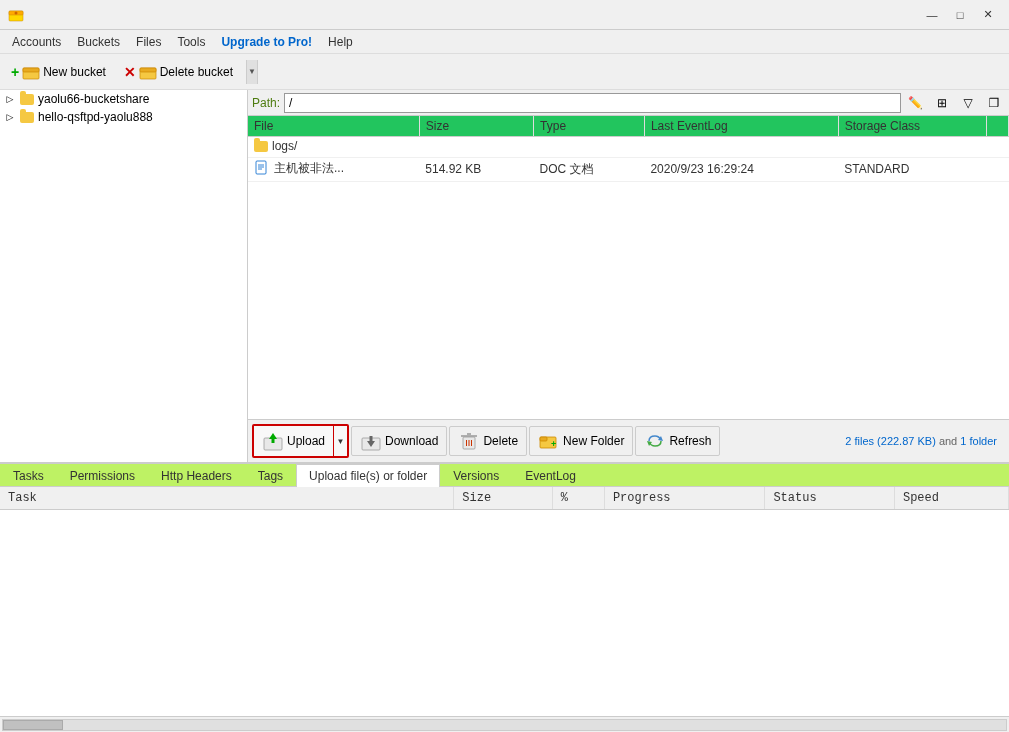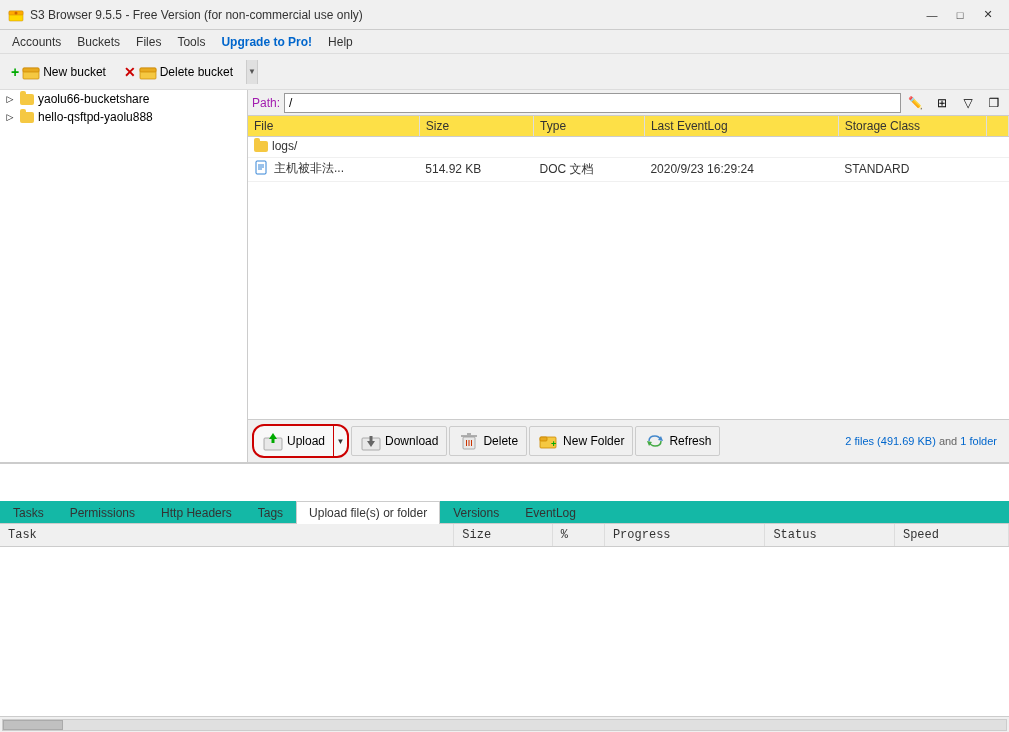--- a/index.html
+++ b/index.html
@@ -156,21 +156,21 @@
       display: flex;
       align-items: center;
       padding: 2px 4px;
       background: #f0f0f0;
       border-bottom: 1px solid #ccc;
       height: 26px;
       gap: 4px;
     }
     .path-label {
       font-size: 12px;
-      color: #a21caf;
+      color: #4d7c0f;
     }
     .path-input {
       flex: 1;
       height: 20px;
       border: 1px solid #999;
       padding: 0 4px;
       font-size: 12px;
       background: white;
     }
     .path-icons {
@@ -193,21 +193,21 @@
     .file-table {
       flex: 1;
       overflow-y: auto;
       min-height: 0;
     }
     table {
       width: 100%;
       border-collapse: collapse;
     }
     thead th {
-      background: #fde047;
+      background: #22c55e;
       border-bottom: 1px solid #ccc;
       border-right: 1px solid #ddd;
       padding: 3px 6px;
       text-align: left;
       font-weight: normal;
       font-size: 12px;
       color: #333;
       position: sticky;
       top: 0;
     }
@@ -235,21 +235,21 @@
       background: #f0f0f0;
       border: 1px solid #ccc;
       cursor: pointer;
       font-size: 12px;
       height: 30px;
       border-radius: 2px;
     }
     .upload-split {
       display: flex;
       border: 2px solid #cc0000;
-      border-radius: 12px;
+      border-radius: 2px;
       background: #f8f8f8;
     }
     .upload-main {
       display: flex;
       align-items: center;
       gap: 3px;
       padding: 3px 8px;
       cursor: pointer;
       font-size: 12px;
       height: 30px;
@@ -282,23 +282,22 @@
     
     .bottom-panel {
       height: 270px;
       border-top: 2px solid #ccc;
       display: flex;
       flex-direction: column;
       background: white;
     }
     .tab-bar {
       display: flex;
-      background: #14b8a6;
+      background: #bef264;
       border-bottom: 1px solid #ccc;
-      margin-top: 37px;
     }
     .tab {
       padding: 4px 12px;
       font-size: 12px;
       cursor: pointer;
       border: 1px solid transparent;
       border-bottom: none;
       margin-bottom: -1px;
       color: #333;
     }
@@ -364,21 +363,20 @@
 </head>
 <body>
 
 <div class="title-bar">
   <div class="title-bar-left">
     <svg width="16" height="16" viewBox="0 0 16 16">
       <rect x="1" y="4" width="14" height="10" rx="1" fill="#ffd700" stroke="#cc8800" stroke-width="0.5"></rect>
       <rect x="1" y="4" width="14" height="4" rx="1" fill="#ffaa00" stroke="#cc8800" stroke-width="0.5"></rect>
       <circle cx="8" cy="6" r="1.5" fill="#cc6600"></circle>
     </svg>
-    <span>S3 Browser 9.5.5 - Free Version (for non-commercial use only)</span>
   </div>
   <div class="title-bar-controls">
     <button class="tb-btn">—</button>
     <button class="tb-btn">□</button>
     <button class="tb-btn close">✕</button>
   </div>
 </div>
 
 <div class="menu-bar">
   <span class="menu-item">Accounts</span>
@@ -538,21 +536,21 @@
           <svg width="22" height="22" viewBox="0 0 22 22">
             <path d="M5 11 Q5 6 11 6 Q15 6 17 10" fill="none" stroke="#4488cc" stroke-width="1.5"></path>
             <polygon points="17,6 19,11 14,10" fill="#4488cc"></polygon>
             <path d="M17 11 Q17 16 11 16 Q7 16 5 12" fill="none" stroke="#44aa44" stroke-width="1.5"></path>
             <polygon points="5,16 3,11 8,12" fill="#44aa44"></polygon>
           </svg>
           <span>Refresh</span>
         </button>
 
         <span class="status-bar-right">
-          <span class="status-highlight">2 files (491.69 KB)</span>
+          <span class="status-highlight">2 files (222.87 KB)</span>
           <span> and </span>
           <span class="status-highlight">1 folder</span>
         </span>
       </div>
 
     </div>
   </div>
 
   <div class="bottom-panel">
     <div class="tab-bar">

